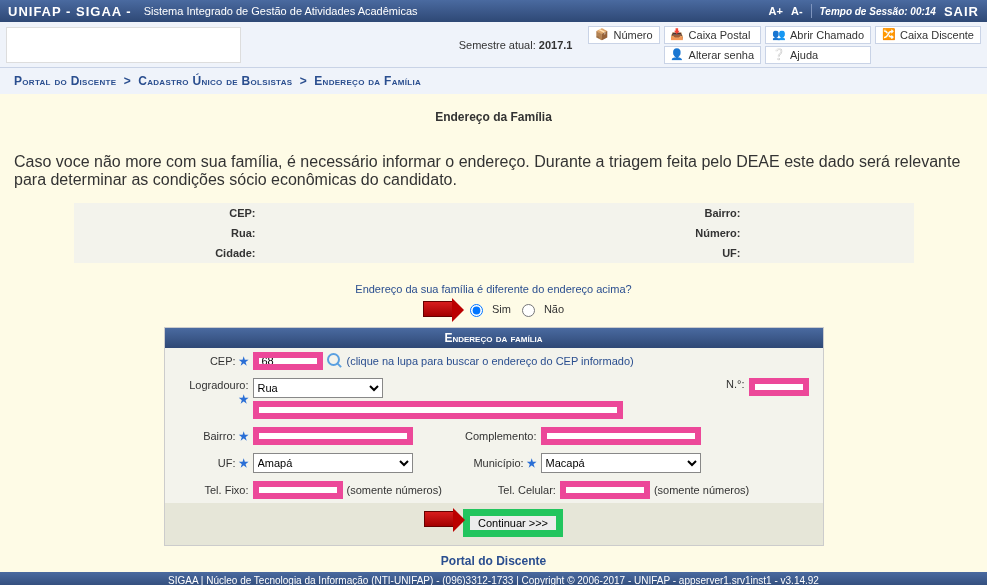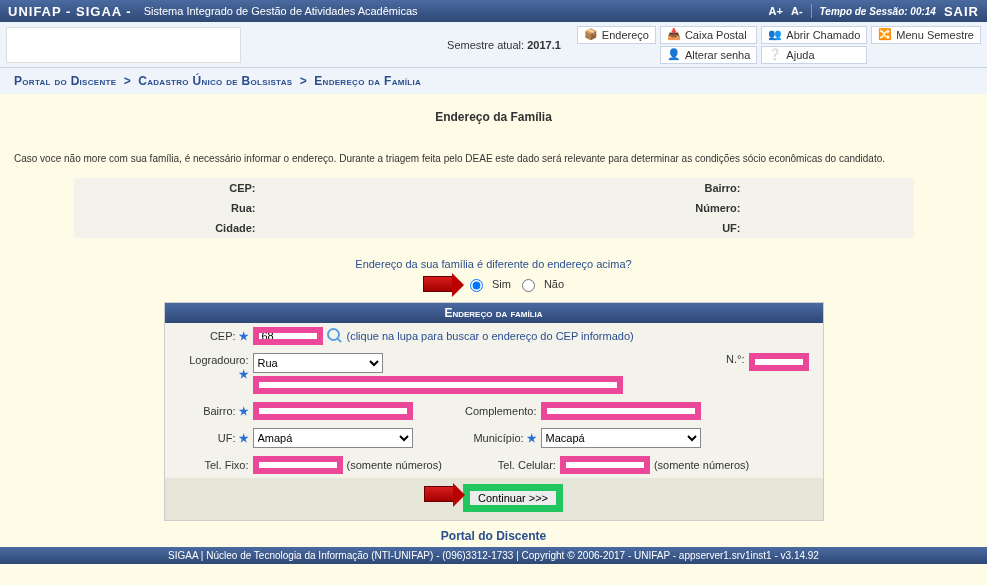--- a/index.html
+++ b/index.html
@@ -58,21 +58,21 @@
     color:#2A4E8F;
     font-variant: small-caps;
     font-weight: bold;
     padding: 6px 14px;
     font-size:12px;
     letter-spacing:0.3px;
   }
   .breadcrumb a { color:#2A4E8F; text-decoration:none;}
   .content { padding: 6px 14px 0 14px; }
   .section-title { text-align:center; font-weight:bold; font-size:12px; margin: 10px 0;}
-  .note { font-size:10px; margin-bottom:14px;margin-top:29px;}
+  .note { font-size:16px; margin-bottom:14px;margin-top:29px;}
   .addr-table {
     margin: 0 auto 20px auto;
     width: 840px;
     border-collapse: collapse;
     background:#F3F3EC;
   }
   .addr-table td {
     padding: 4px 8px;
     font-size:11px;
   }
@@ -153,33 +153,33 @@
 
 <div class="sub-bar">
   <div class="blank-box"></div>
   <div class="semestre">
     <span>Semestre atual:</span>
     <b>2017.1</b>
   </div>
   <div class="links-grid">
     <div class="link-btn">
       <span class="ic">📦</span>
-      <span>Endereço</span>
+      <span>Número</span>
     </div>
     <div class="link-btn">
       <span class="ic">📥</span>
       <span>Caixa Postal</span>
     </div>
     <div class="link-btn">
       <span class="ic">👥</span>
       <span>Abrir Chamado</span>
     </div>
     <div class="link-btn">
       <span class="ic">🔀</span>
-      <span>Menu Semestre</span>
+      <span>Caixa Discente</span>
     </div>
     <div class="link-btn" style="grid-column:2">
       <span class="ic">👤</span>
       <span>Alterar senha</span>
     </div>
     <div class="link-btn">
       <span class="ic">❔</span>
       <span>Ajuda</span>
     </div>
   </div>

